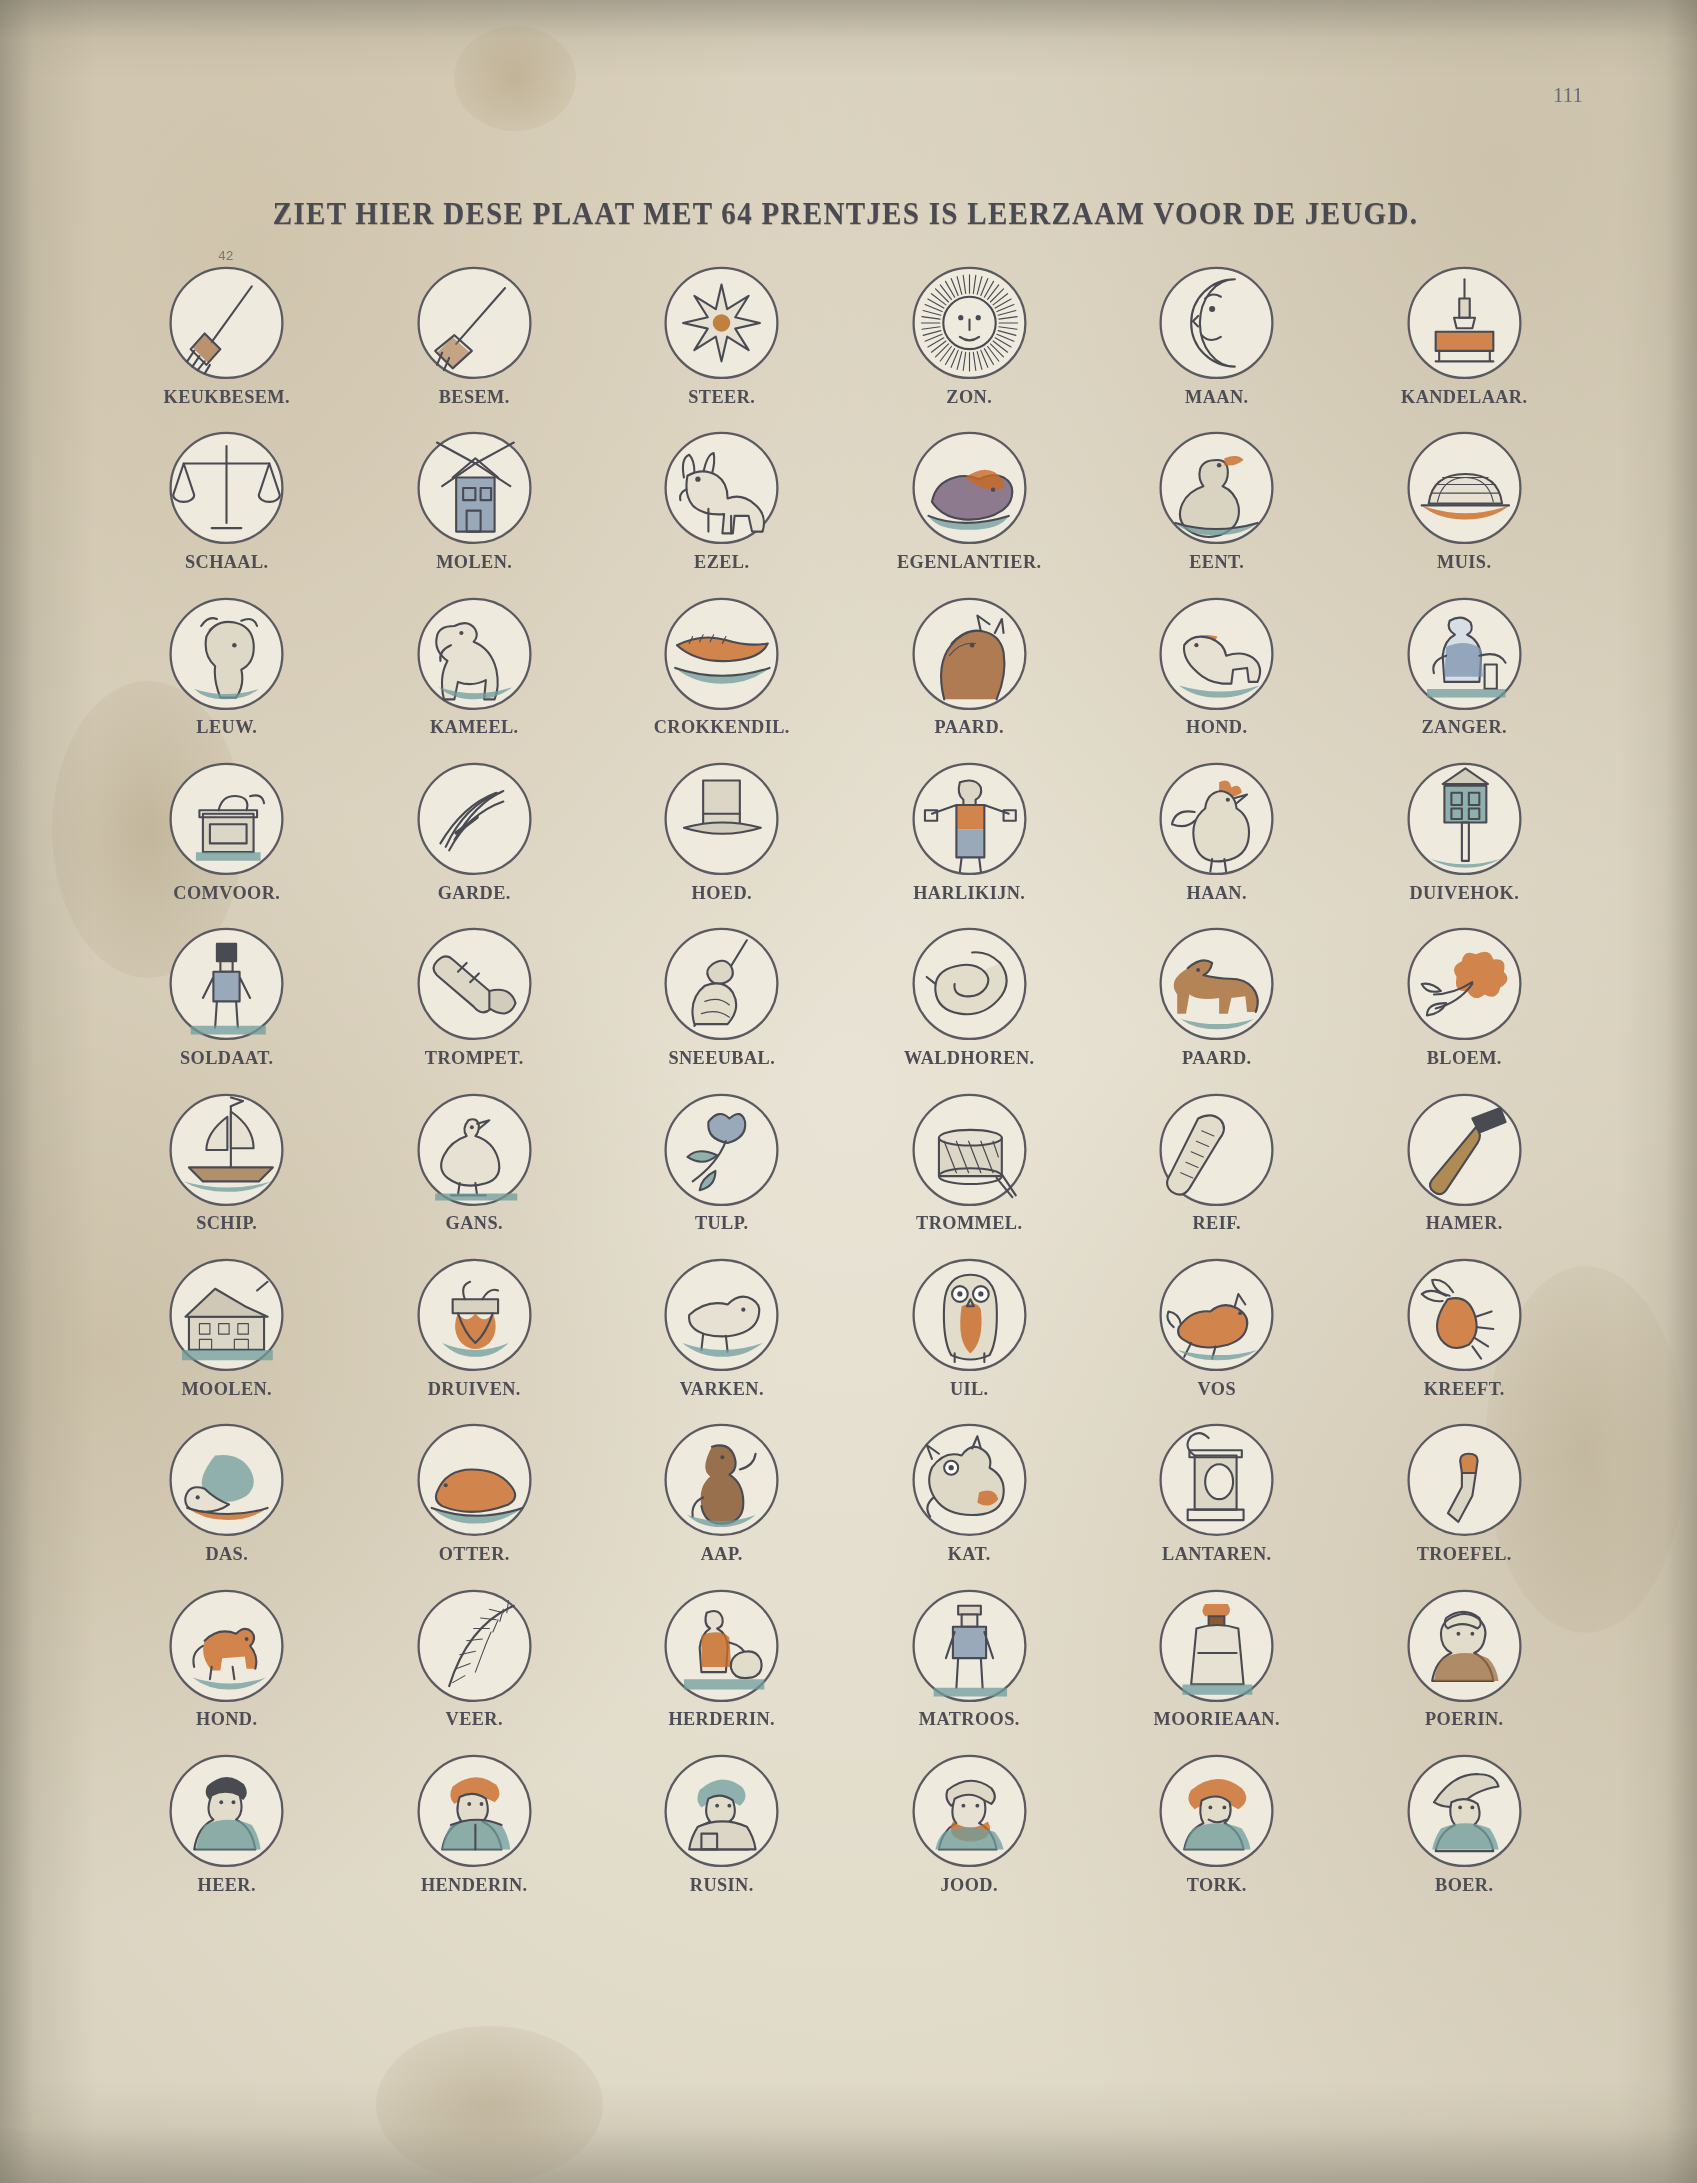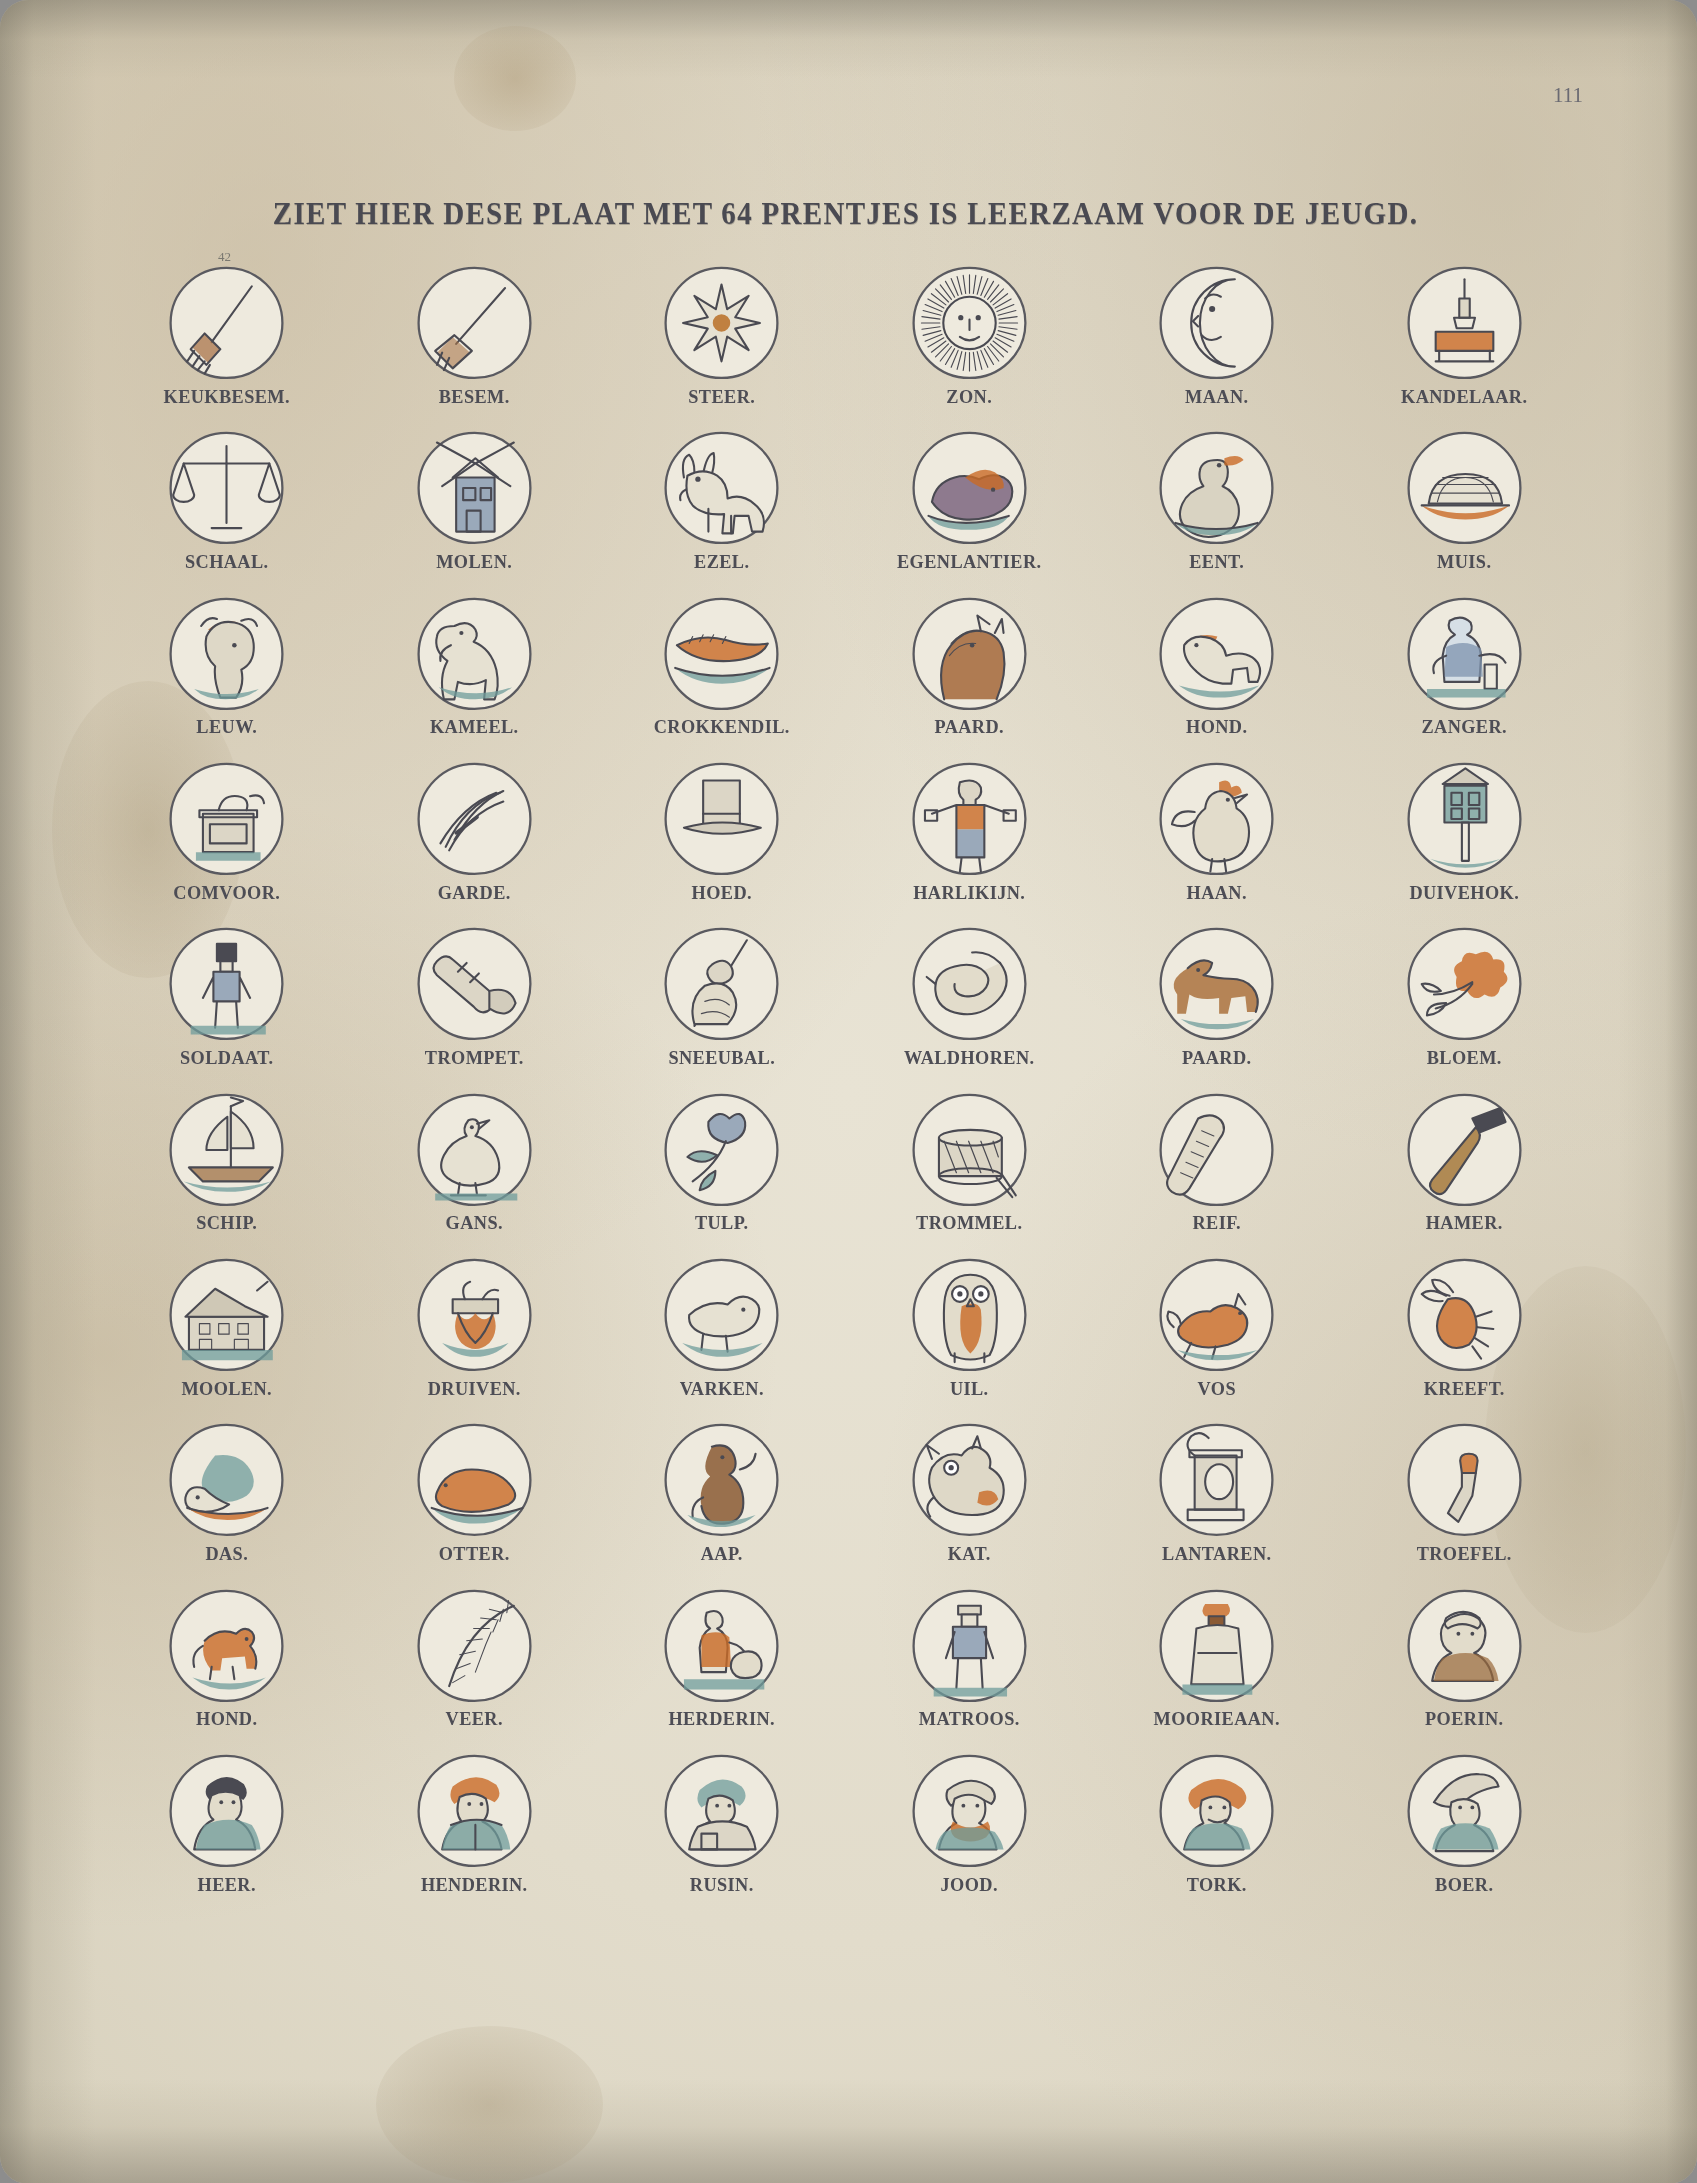--- a/index.html
+++ b/index.html
@@ -14,21 +14,20 @@
     position: relative;
     width: 1697px;
     height: 2184px;
     overflow: hidden;
     background:
       radial-gradient(ellipse at 15% 12%, rgba(196,180,152,0.55) 0%, rgba(196,180,152,0) 40%),
       radial-gradient(ellipse at 88% 8%, rgba(190,176,150,0.5) 0%, rgba(190,176,150,0) 35%),
       radial-gradient(ellipse at 6% 62%, rgba(186,170,140,0.55) 0%, rgba(186,170,140,0) 30%),
       radial-gradient(ellipse at 94% 72%, rgba(190,176,150,0.45) 0%, rgba(190,176,150,0) 32%),
       radial-gradient(ellipse at 50% 50%, #e8e3d4 0%, #e2dccb 55%, #d8d1bd 100%);
-    border-radius: 28px;
   }
   
   .stain {
     position: absolute;
     border-radius: 50%;
     pointer-events: none;
   }
   #paper-edge-left {
     position: absolute;
     left: 0; top: 0;
@@ -84,21 +83,21 @@
     font-size: 21px;
     color: #6a6a72;
     font-family: "Liberation Serif", serif;
   }
   #small-mark {
     position: absolute;
     left: 218px;
     top: 249px;
     font-size: 13px;
     color: #7a7870;
-    font-family: Liberation Serif, serif;
+    font-family: Liberation Mono, monospace;
   }
 
   .grid {
     display: grid;
     grid-template-columns: repeat(6, 1fr);
     row-gap: 17.5px;
   }
   .cell {
     display: flex;
     flex-direction: column;

